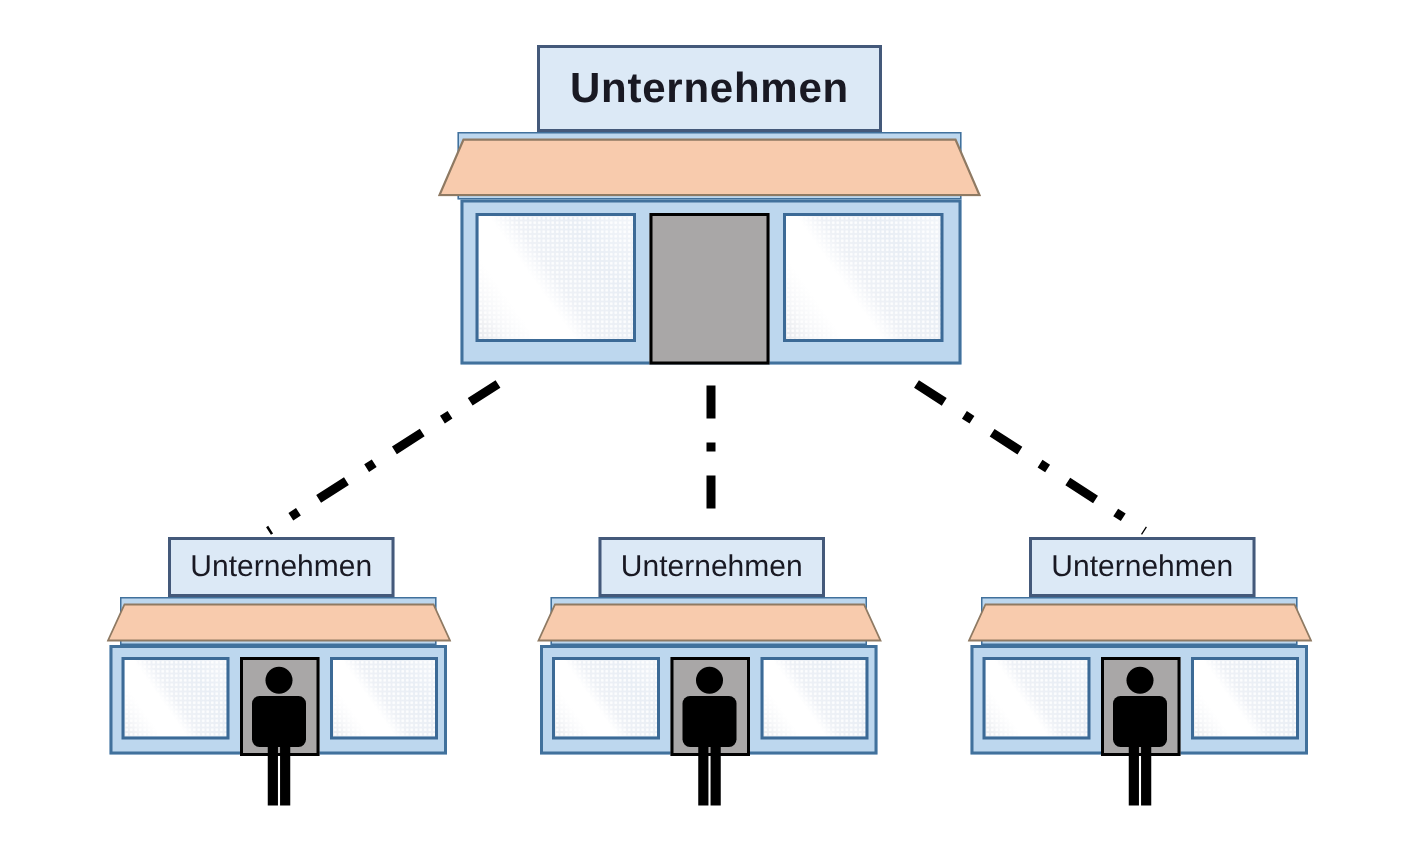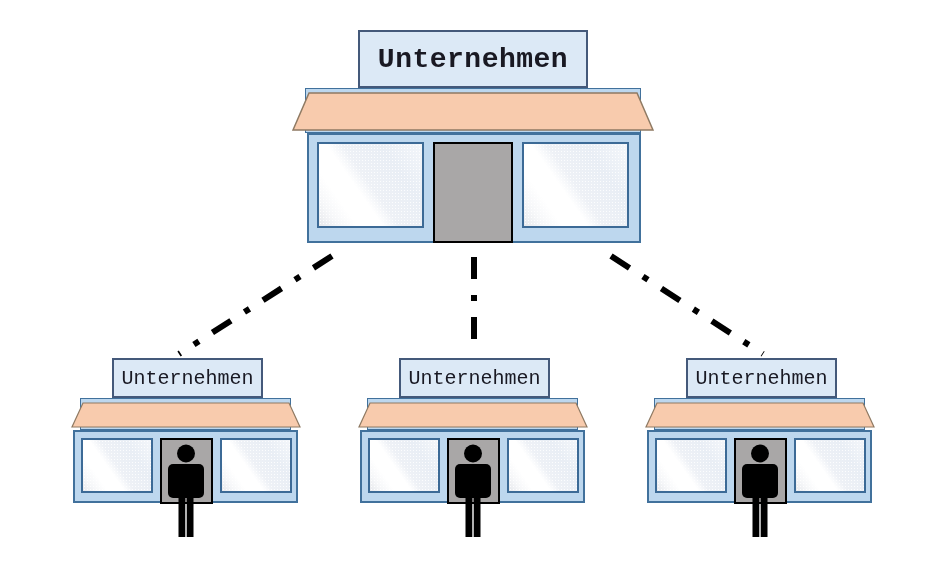--- a/index.html
+++ b/index.html
@@ -8,21 +8,20 @@
     width: 945px;
     height: 567px;
     background: var(--background, #fff);
     font-family: "Liberation Sans", sans-serif;
     overflow: hidden;
   }
   .canvas {
     position: relative;
     width: 945px;
     height: 567px;
-    font-family: Liberation Mono, monospace;
   }
   .connectors {
     position: absolute;
     left: 0; top: 0;
     z-index: 1;
   }
   .conn {
     stroke: var(--connector-color, #000);
     stroke-width: 6;
     stroke-dasharray: 22 16 6 16;

